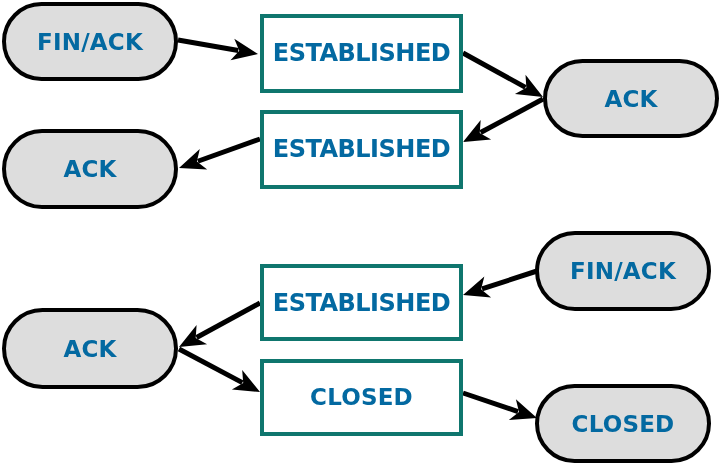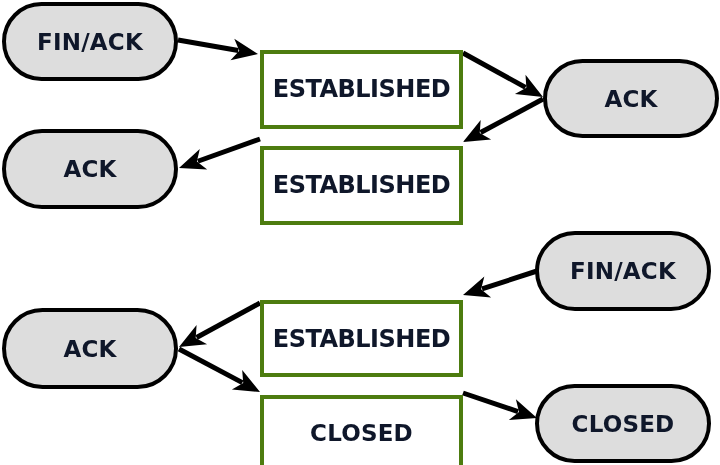--- a/index.html
+++ b/index.html
@@ -14,39 +14,38 @@
     background: #ffffff;
     overflow: hidden;
     font-family: "DejaVu Sans", "Liberation Sans", sans-serif;
   }
   .node {
     position: absolute;
     box-sizing: border-box;
     display: flex;
     align-items: center;
     justify-content: center;
-    color: #0f172a;
+    color: #0369a1;
     font-weight: bold;
     letter-spacing: 0.2px;
     user-select: none;
   }
   .pill {
     background: #dddddd;
     border: 4px solid #000000;
     border-radius: 999px;
     font-size: 23px;
   }
   .rect {
     background: #ffffff;
-    border: 4px solid #4d7c0f;
+    border: 4px solid #0f766e;
     border-radius: 0;
     font-size: 23px;
     align-items: flex-start;
     padding-top: 16px;
-    margin-top: 36px;
   }
   .rect .rect-label {
     position: absolute;
     left: 50%;
     transform: translateX(-50%);
     white-space: nowrap;
   }
   .rect.wide .rect-label {
     font-size: 24px;
     letter-spacing: -0.5px;

